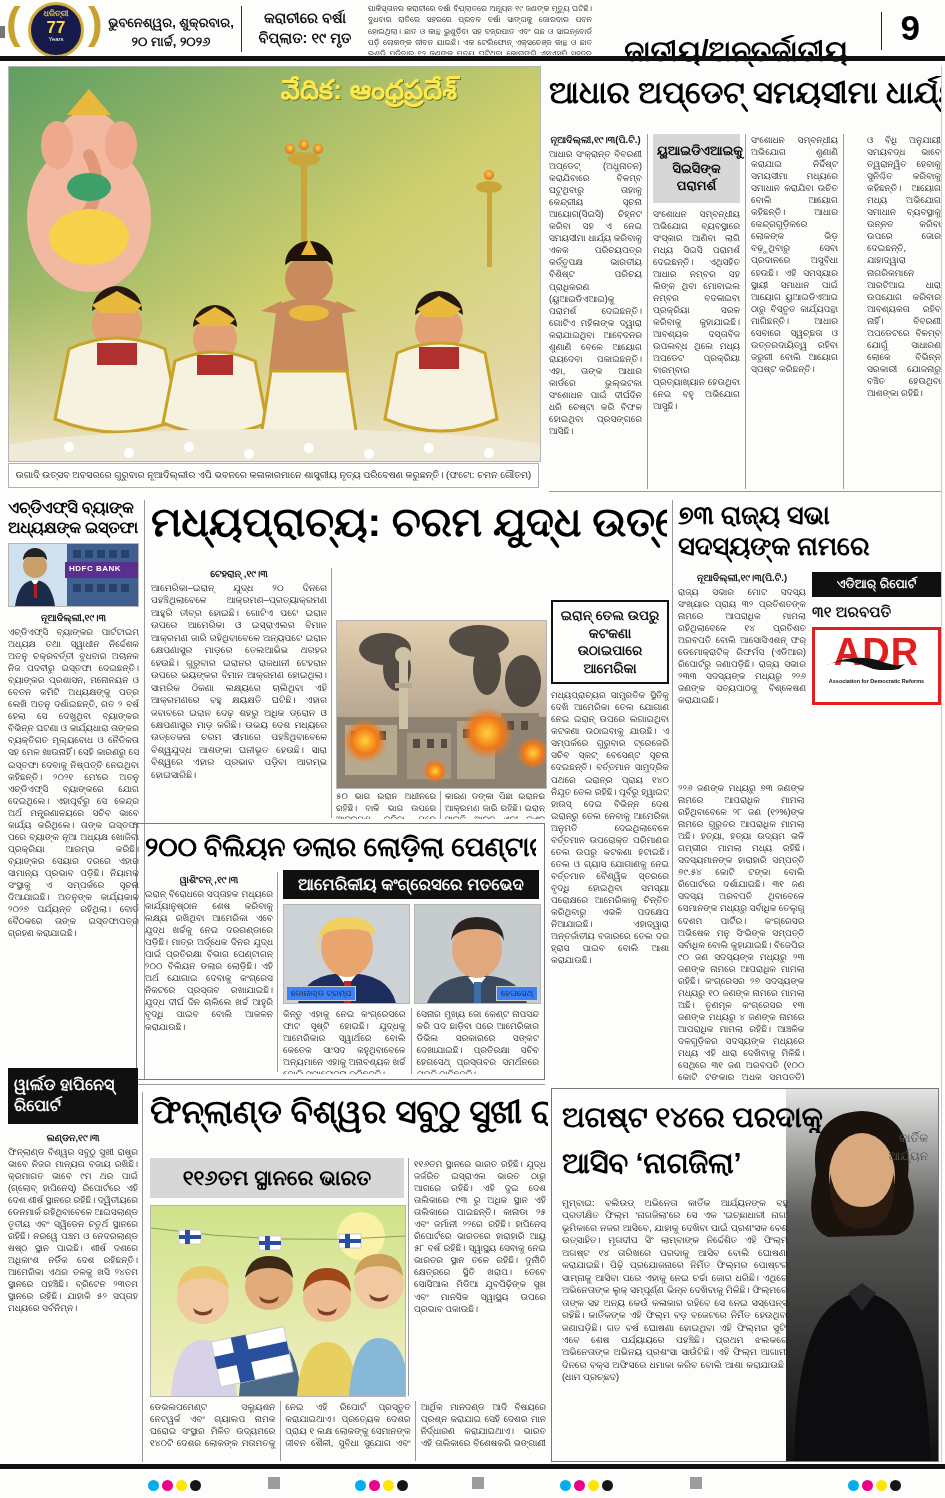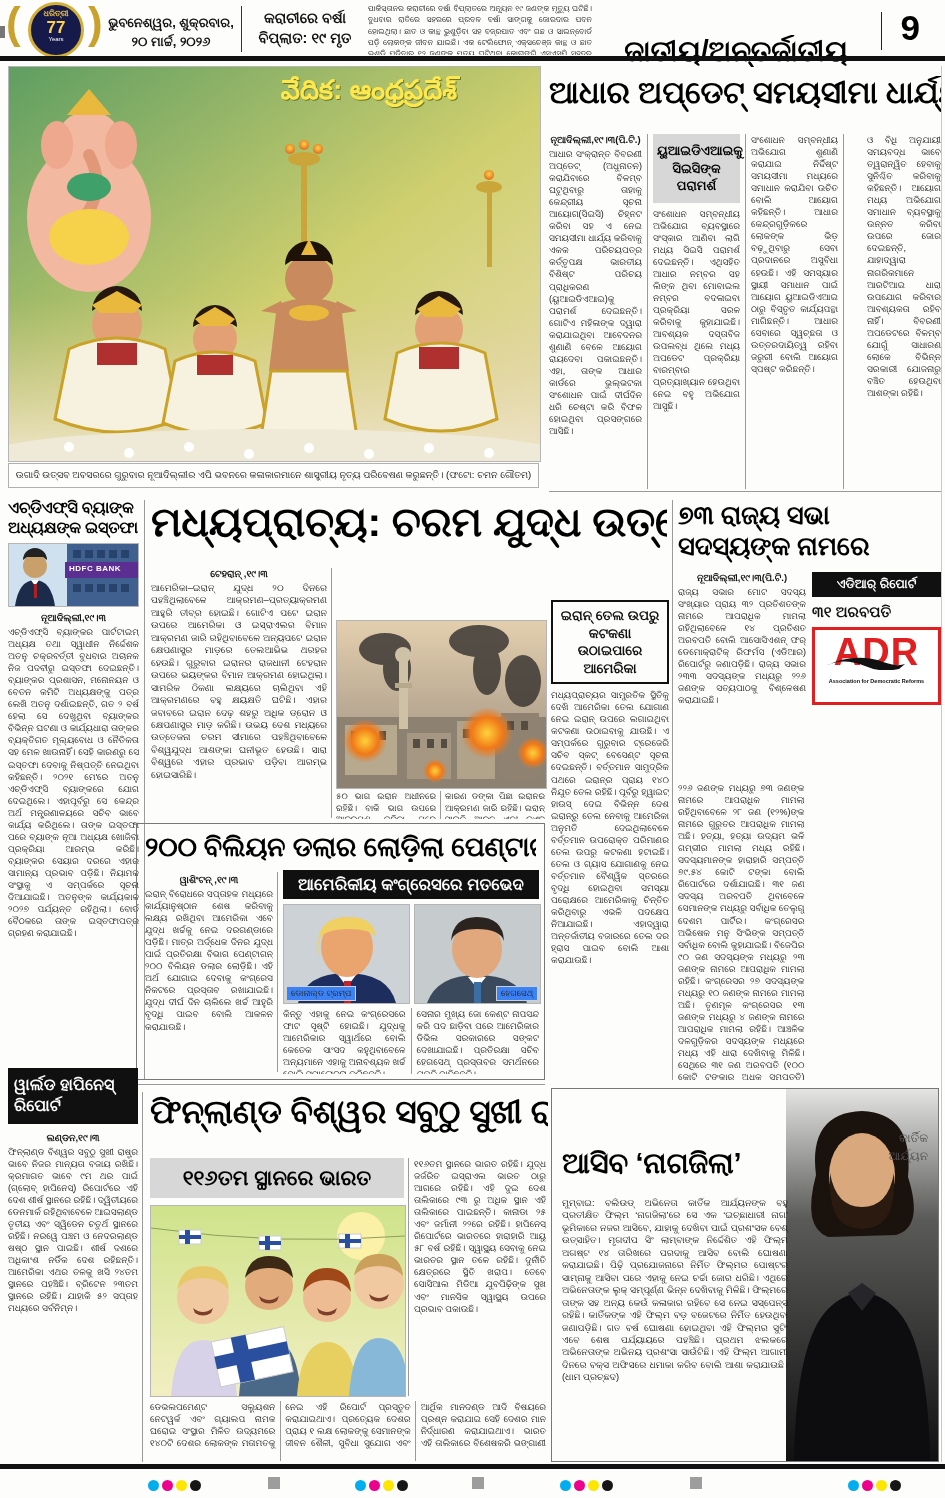--- a/index.html
+++ b/index.html
@@ -391,20 +391,21 @@
         </linearGradient>
       </defs>
       <rect width="152" height="372" fill="url(#kbg)"></rect>
       <path d="M30 86 q-8 -62 46 -64 q52 2 46 66 q16 50 -12 58 l-68 2 q-26 -10 -12 -62 z" fill="#1a120c"></path>
       <ellipse cx="76" cy="86" rx="33" ry="42" fill="#d9a87c"></ellipse>
       <path d="M44 96 q0 44 32 44 q32 0 32 -44 l0 -12 q-6 34 -32 34 q-26 0 -32 -34 z" fill="#2a1a10"></path>
       <path d="M8 372 q2 -120 34 -152 q16 -16 34 -16 q18 0 34 16 q32 32 34 152 z" fill="#0d0d0f"></path>
       <path d="M62 204 l14 18 l14 -18 l-14 -10 z" fill="#26262a"></path>
     </svg>
     <div class="abs" style="right:10px;top:40px;width:52px;text-align:right;font-size:12px;color:#555;line-height:1.5;">କାର୍ତିକ ଆର୍ଯ୍ୟନ</div>
+    <div class="hl" style="position:absolute;left:10px;top:12px;font-size:29px;">ଅଗଷ୍ଟ ୧୪ରେ ପରଦାକୁ</div>
     <div class="hl" style="position:absolute;left:10px;top:58px;font-size:29px;">ଆସିବ ‘ନାଗଜିଲା’</div>
     <div class="abs j" style="left:10px;top:108px;width:226px;height:252px;font-size:9.3px;">ମୁମ୍ବାଇ: ବଲିଉଡ୍ ଅଭିନେତା କାର୍ତିକ ଆର୍ଯ୍ୟନଙ୍କ ବହୁ ପ୍ରତୀକ୍ଷିତ ଫିଲ୍ମ ‘ନାଗଜିଲା’ରେ ସେ ଏକ ‘ଇଚ୍ଛାଧାରୀ ନାଗ’ ଭୂମିକାରେ ନଜର ଆସିବେ, ଯାହାକୁ ଦେଖିବା ପାଇଁ ପ୍ରଶଂସକ ବେଶ୍ ଉତ୍ସାହିତ। ମୃଗଦୀପ ସିଂ ଲାମ୍ବାଙ୍କ ନିର୍ଦ୍ଦେଶିତ ଏହି ଫିଲ୍ମ ଅଗଷ୍ଟ ୧୪ ତାରିଖରେ ପରଦାକୁ ଆସିବ ବୋଲି ଘୋଷଣା କରାଯାଇଛି। ପିଢ଼ି ପ୍ରଯୋଜନାରେ ନିର୍ମିତ ଫିଲ୍ମର ପୋଷ୍ଟର ସାମ୍ନାକୁ ଆସିବା ପରେ ଏହାକୁ ନେଇ ଚର୍ଚ୍ଚା ଜୋର ଧରିଛି। ଏଥିରେ ଅଭିନେତାଙ୍କ ଲୁକ୍ ସମ୍ପୂର୍ଣ୍ଣ ଭିନ୍ନ ଦେଖିବାକୁ ମିଳିଛି। ଫିଲ୍ମରେ ତାଙ୍କ ସହ ଅନ୍ୟ କେଉଁ କଳାକାର ରହିବେ ସେ ନେଇ ସସ୍ପେନ୍ସ ରହିଛି। କାର୍ତିକଙ୍କ ଏହି ଫିଲ୍ମ ବଡ଼ ବଜେଟରେ ନିର୍ମିତ ହେଉଥିବା ଜଣାପଡ଼ିଛି। ଗତ ବର୍ଷ ଘୋଷଣା ହୋଇଥିବା ଏହି ଫିଲ୍ମର ସୁଟିଂ ଏବେ ଶେଷ ପର୍ଯ୍ୟାୟରେ ପହଞ୍ଚିଛି। ପ୍ରଥମ ଝଲକରେ ଅଭିନେତାଙ୍କ ଅଭିନୟ ପ୍ରଶଂସା ସାଉଁଟିଛି। ଏହି ଫିଲ୍ମ ଆଗାମୀ ଦିନରେ ବକ୍ସ ଅଫିସରେ ଧମାକା କରିବ ବୋଲି ଆଶା କରାଯାଉଛି। (ଧାମ ପ୍ରଚ୍ଛଦ)</div>
   </div>
 
   <div class="abs" style="left:0;top:1464px;width:945px;height:5px;background:#111;"></div>
   <div class="abs" style="left:148px;top:1477px;">
     <span class="dot" style="background:#00aeef;"></span><span class="dot" style="background:#ec008c;"></span><span class="dot" style="background:#ffe600;"></span><span class="dot" style="background:#161616;"></span>
   </div>
   <div class="abs graysq" style="left:268px;top:1477px;"></div>
   <div class="abs" style="left:355px;top:1477px;">

